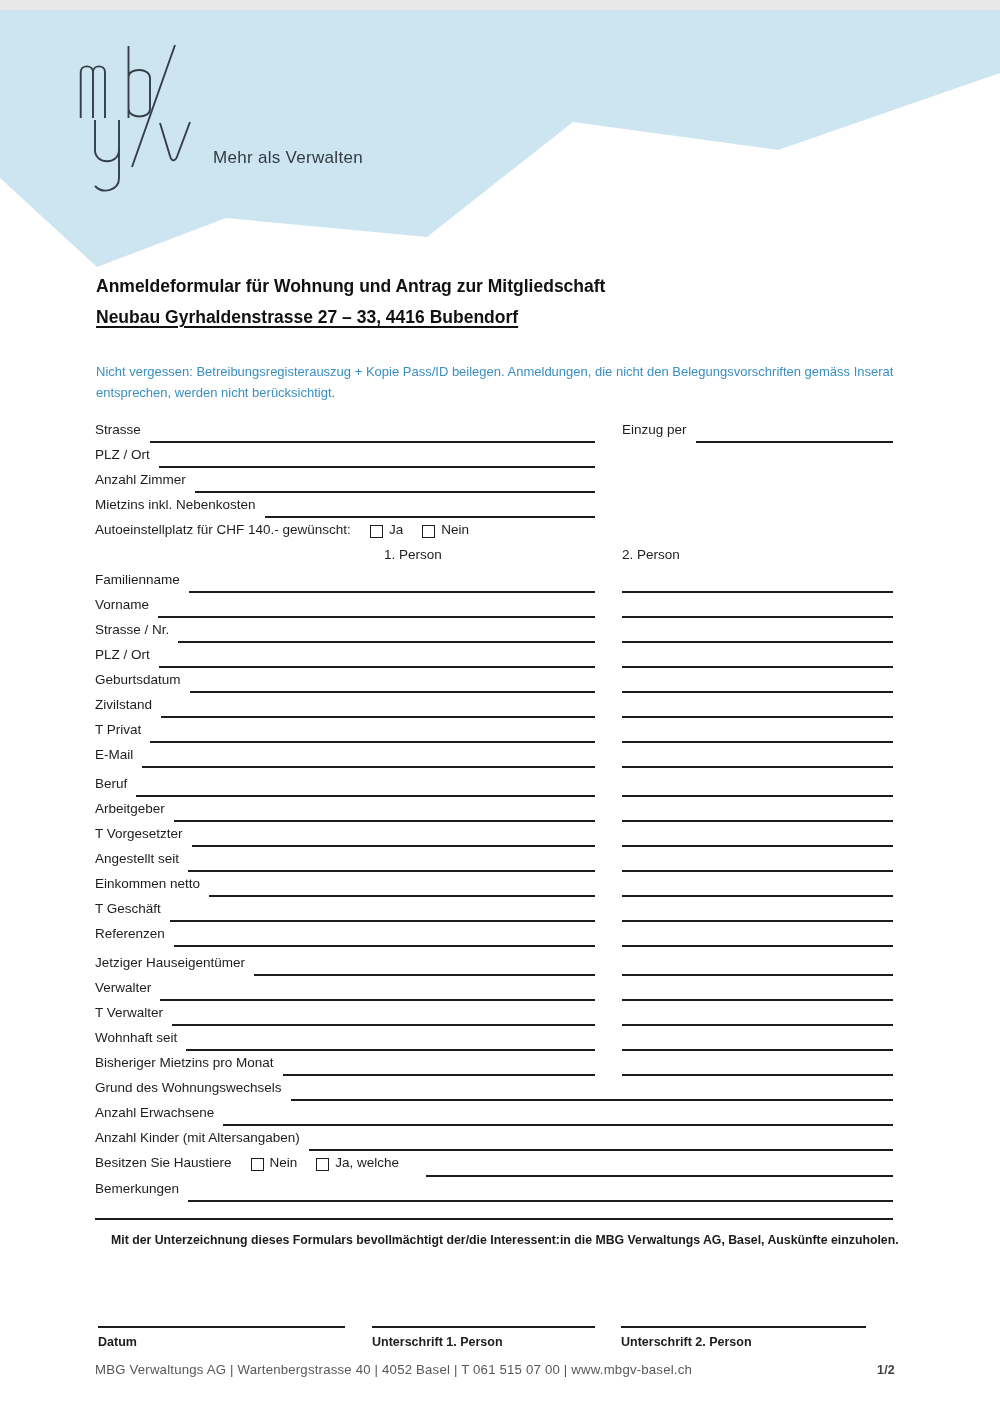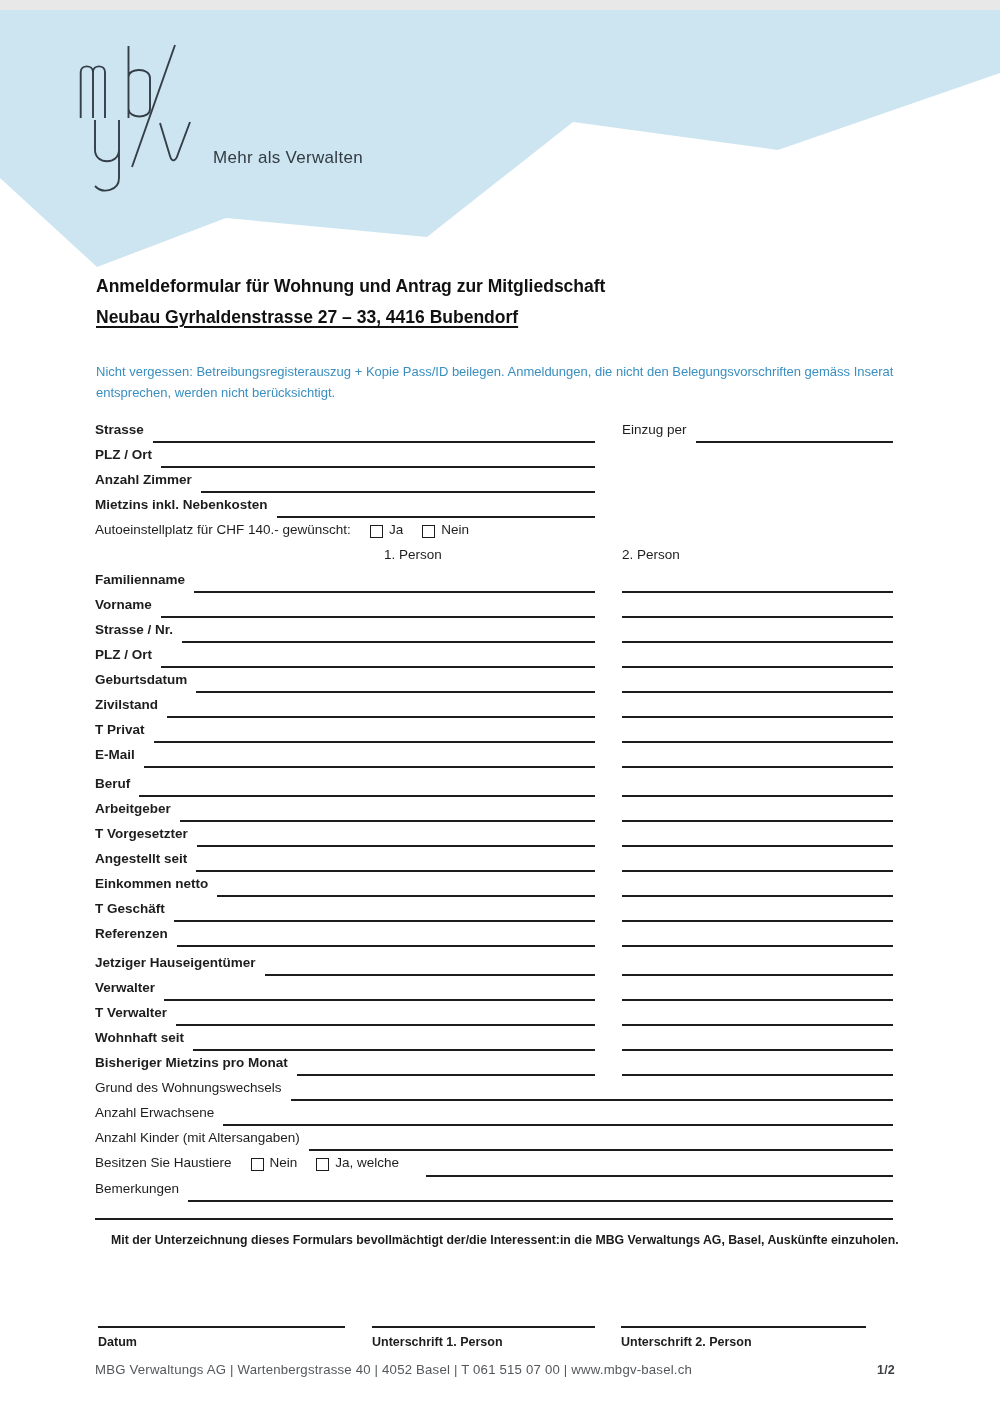--- a/index.html
+++ b/index.html
@@ -29,21 +29,21 @@
   .notice {
     position:absolute; left:96px; top:351px; width:810px;
     font-size:13px; line-height:21px; color:var(--notice_blue);
   }
   
   .form { position:absolute; left:95px; top:408px; width:798px; font-size:13.5px; }
   .row  { display:flex; align-items:stretch; height:25px; }
   .lbl  { line-height:23px; padding-right:9px; white-space:nowrap; }
   .wline{ border-bottom:2px solid var(--ink); }
   .fill { flex:1; }
-  .col1 { display:flex; width:500px;font-weight:bold; }
+  .col1 { display:flex; width:500px; }
   .colgap { width:27px; }
   .col2 { width:271px; }
   .sp   { width:298px; }
   .cbrow { height:26px; }
   .cb {
     width:11px; height:11px; border:1.5px solid var(--ink);
     margin:7px 6px 0 10px; flex:0 0 auto; background:#fff;
   }
   .phead { position:relative; height:24px; }
   .phead span { position:absolute; line-height:22px; }

